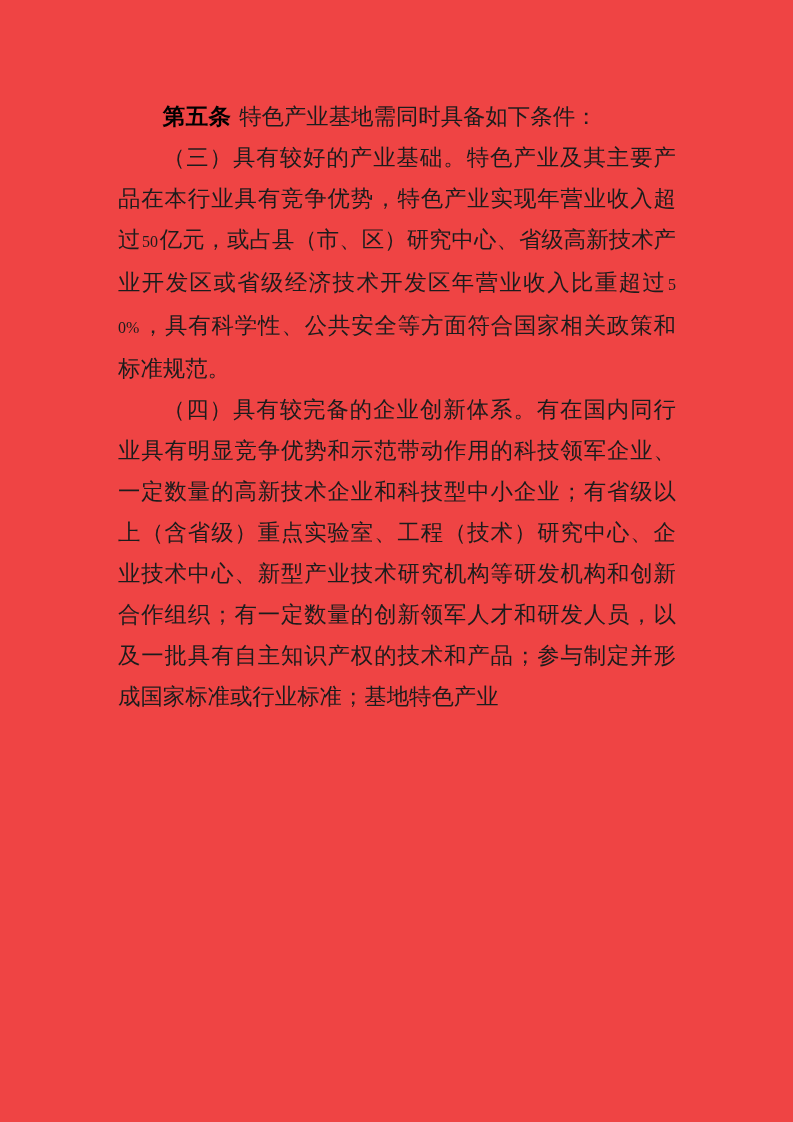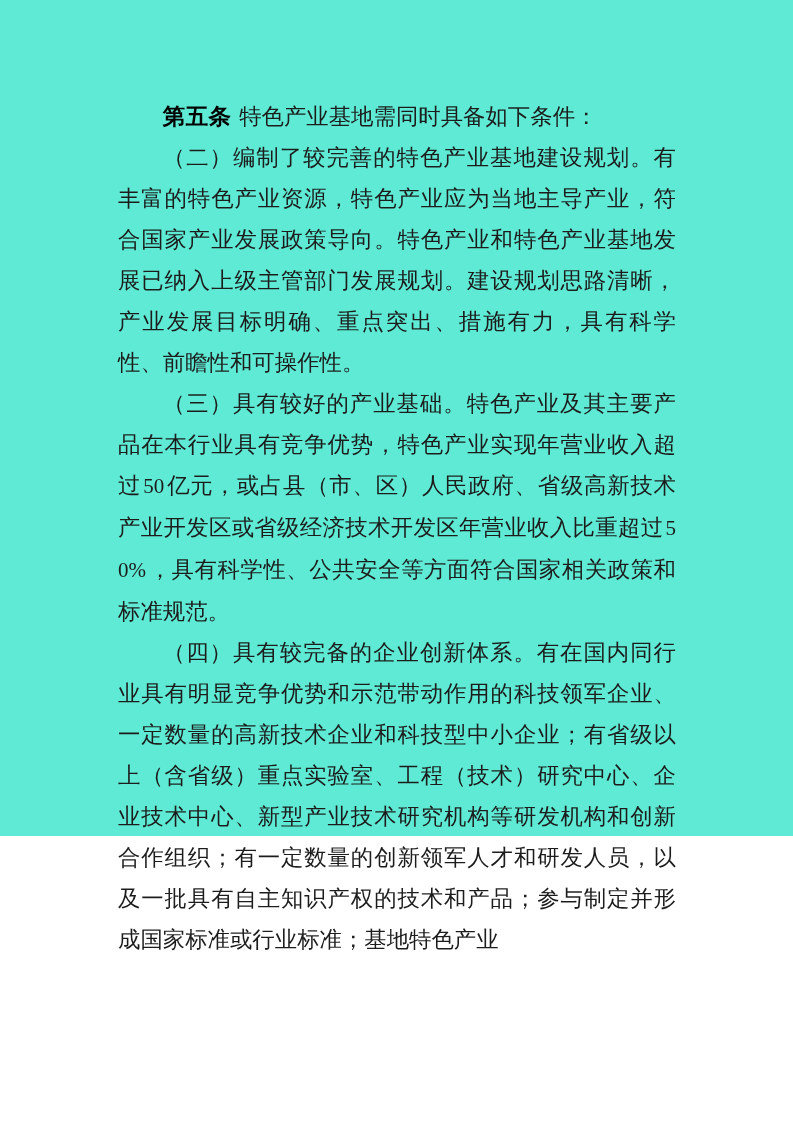--- a/index.html
+++ b/index.html
@@ -15,22 +15,22 @@
     overflow: hidden;
     font-family: "DejaVu Serif", "Liberation Serif", serif;
     color: #1a1a1a;
     -webkit-font-smoothing: antialiased;
   }
 
   
   #page {
     position: relative;
     width: 793px;
-    height: 836px;
-    background: #5eead4;
+    height: 1122px;
+    background: #ef4444;
     box-sizing: border-box;
   }
 
   
   #text-block {
     position: absolute;
     left: 118px;
     top: 96px;
     width: 558px;
   }
@@ -63,41 +63,40 @@
 
   
   .label-gap {
     display: inline-block;
     width: 0.35em;
   }
 
   
   .latin {
     font-family: "Liberation Serif", "DejaVu Serif", serif;
-    font-size: 21px;
+    font-size: 16px;
     letter-spacing: 0;
     padding: 0 0.10em;
   }
 </style>
 </head>
 <body>
 
 <div id="page">
 
   <div id="text-block">
 
     <p class="para indent">
       <span class="article-label">第五条</span><span class="label-gap"></span><span>特色产业基地需同时具备如下条件：</span>
     </p>
 
 
-    <p class="para indent">（二）编制了较完善的特色产业基地建设规划。有丰富的特色产业资源，特色产业应为当地主导产业，符合国家产业发展政策导向。特色产业和特色产业基地发展已纳入上级主管部门发展规划。建设规划思路清晰，产业发展目标明确、重点突出、措施有力，具有科学性、前瞻性和可操作性。</p>
 
     <p class="para indent">
-      <span>（三）具有较好的产业基础。特色产业及其主要产品在本行业具有竞争优势，特色产业实现年营业收入超过</span><span class="latin">50</span><span>亿元，或占县（市、区）人民政府、省级高新技术产业开发区或省级经济技术开发区年营业收入比重超过</span><span class="latin">50%</span><span>，具有科学性、公共安全等方面符合国家相关政策和标准规范。</span>
+      <span>（三）具有较好的产业基础。特色产业及其主要产品在本行业具有竞争优势，特色产业实现年营业收入超过</span><span class="latin">50</span><span>亿元，或占县（市、区）研究中心、省级高新技术产业开发区或省级经济技术开发区年营业收入比重超过</span><span class="latin">50%</span><span>，具有科学性、公共安全等方面符合国家相关政策和标准规范。</span>
     </p>
 
     <p class="para indent">
       <span>（四）具有较完备的企业创新体系。有在国内同行业具有明显竞争优势和示范带动作用的科技领军企业、一定数量的高新技术企业和科技型中小企业；有省级以上（含省级）重点实验室、工程（技术）研究中心、企业技术中心、新型产业技术研究机构等研发机构和创新合作组织；有一定数量的创新领军人才和研发人员，以及一批具有自主知识产权的技术和产品；参与制定并形成国家标准或行业标准；基地特色产业</span>
     </p>
 
   </div>
 </div>
 
 </body></html>

